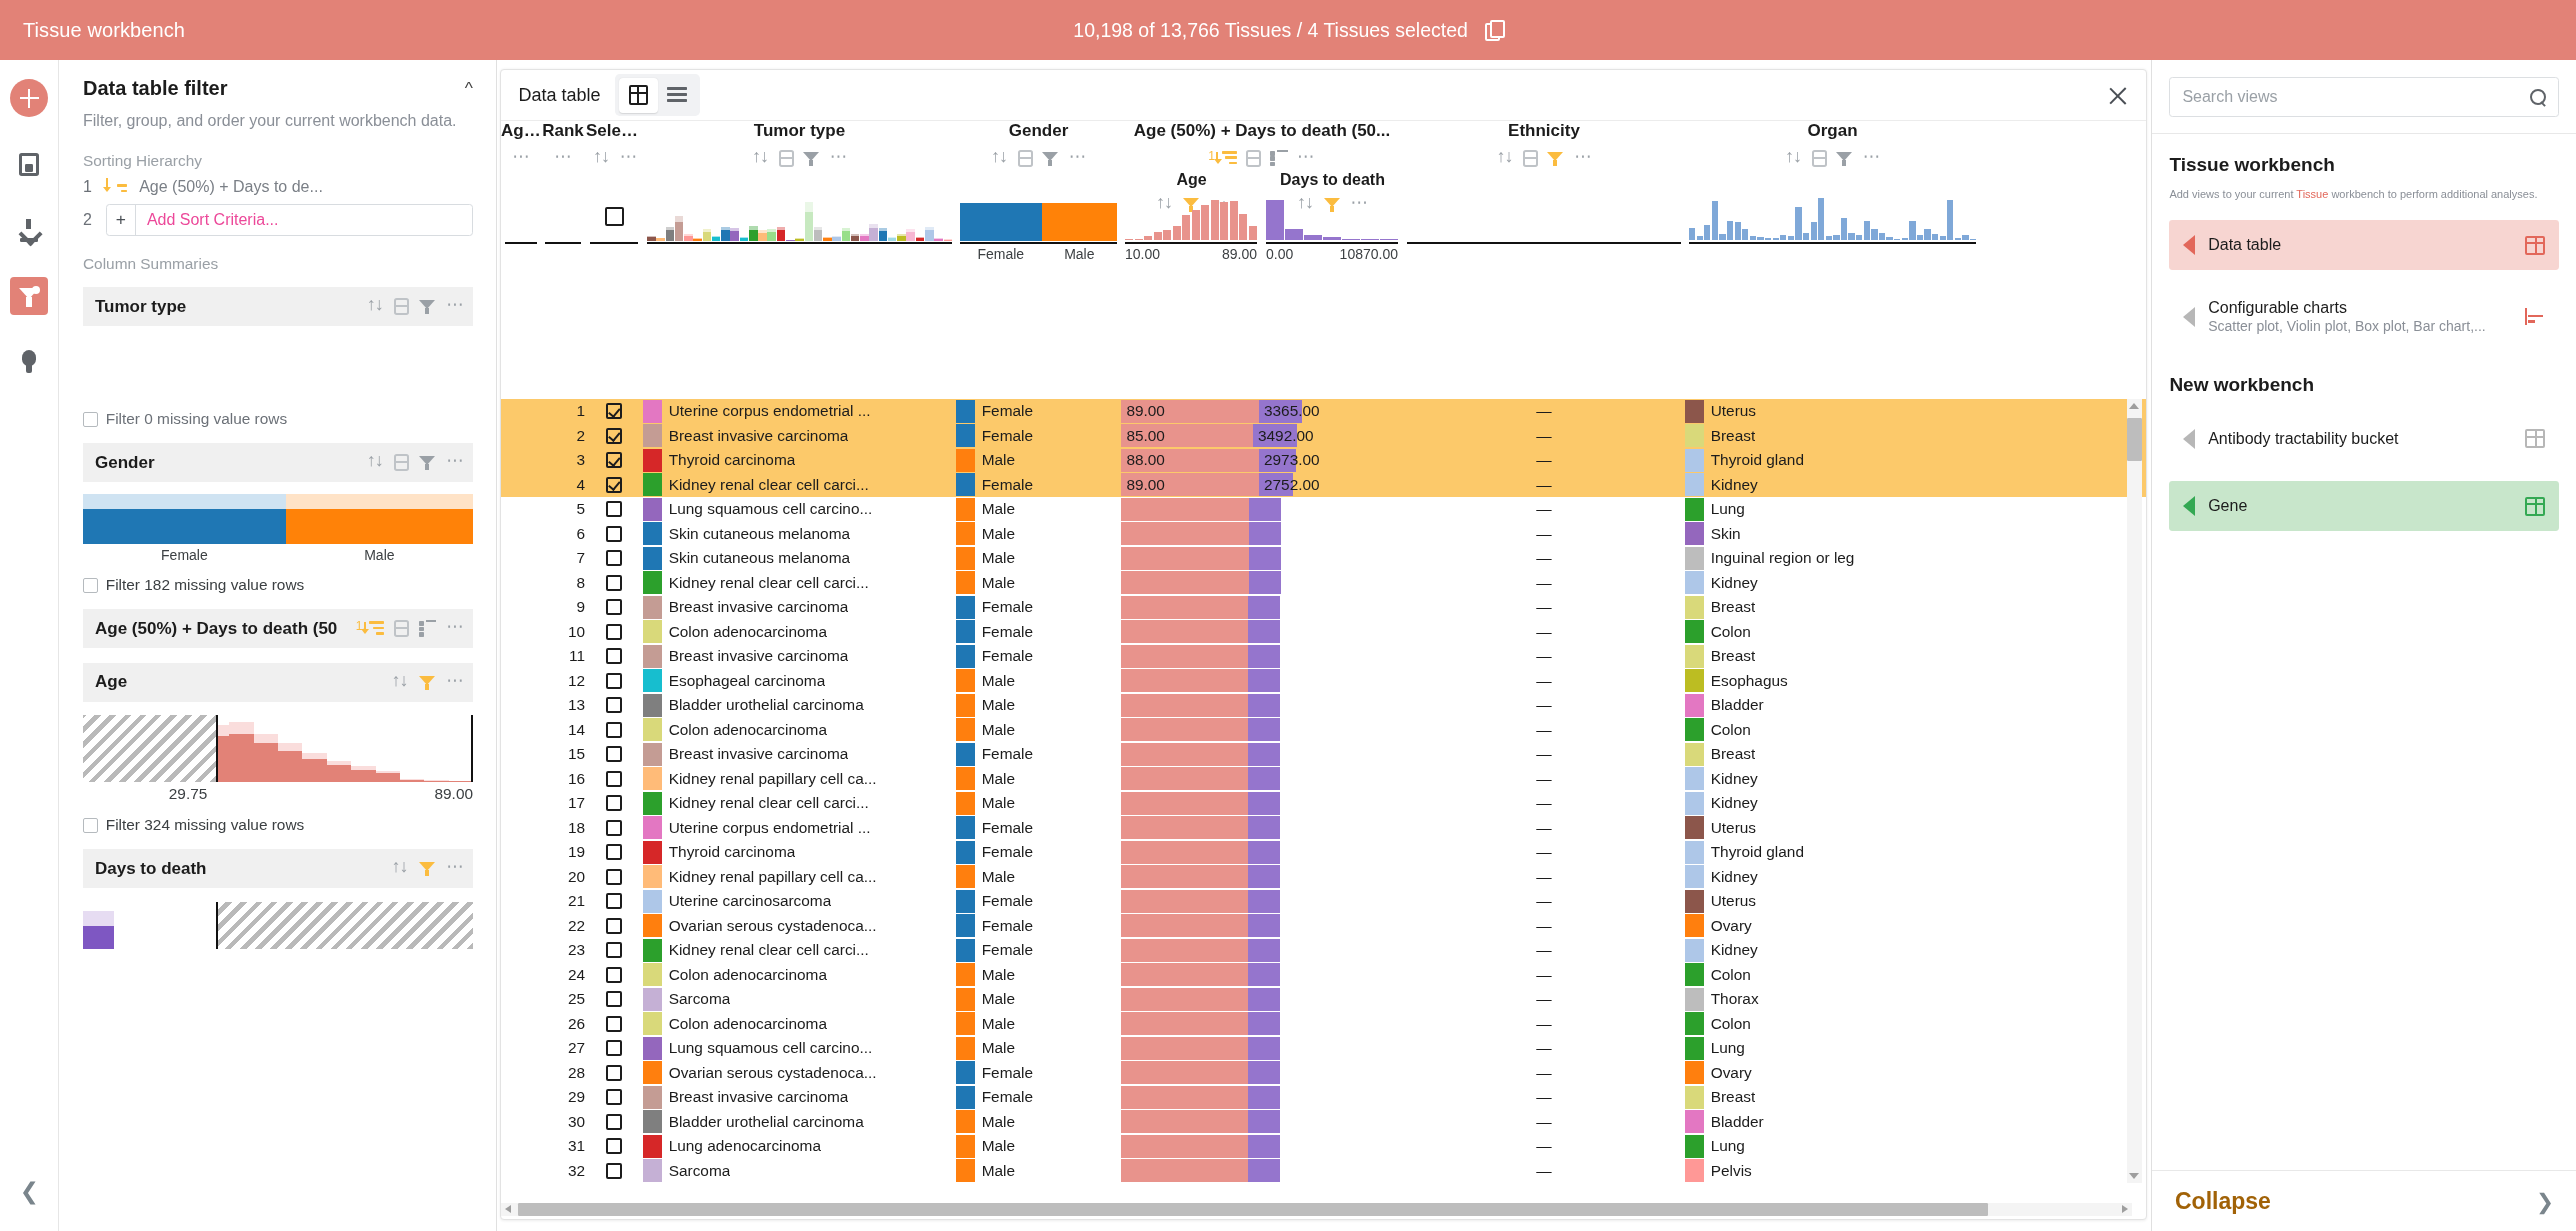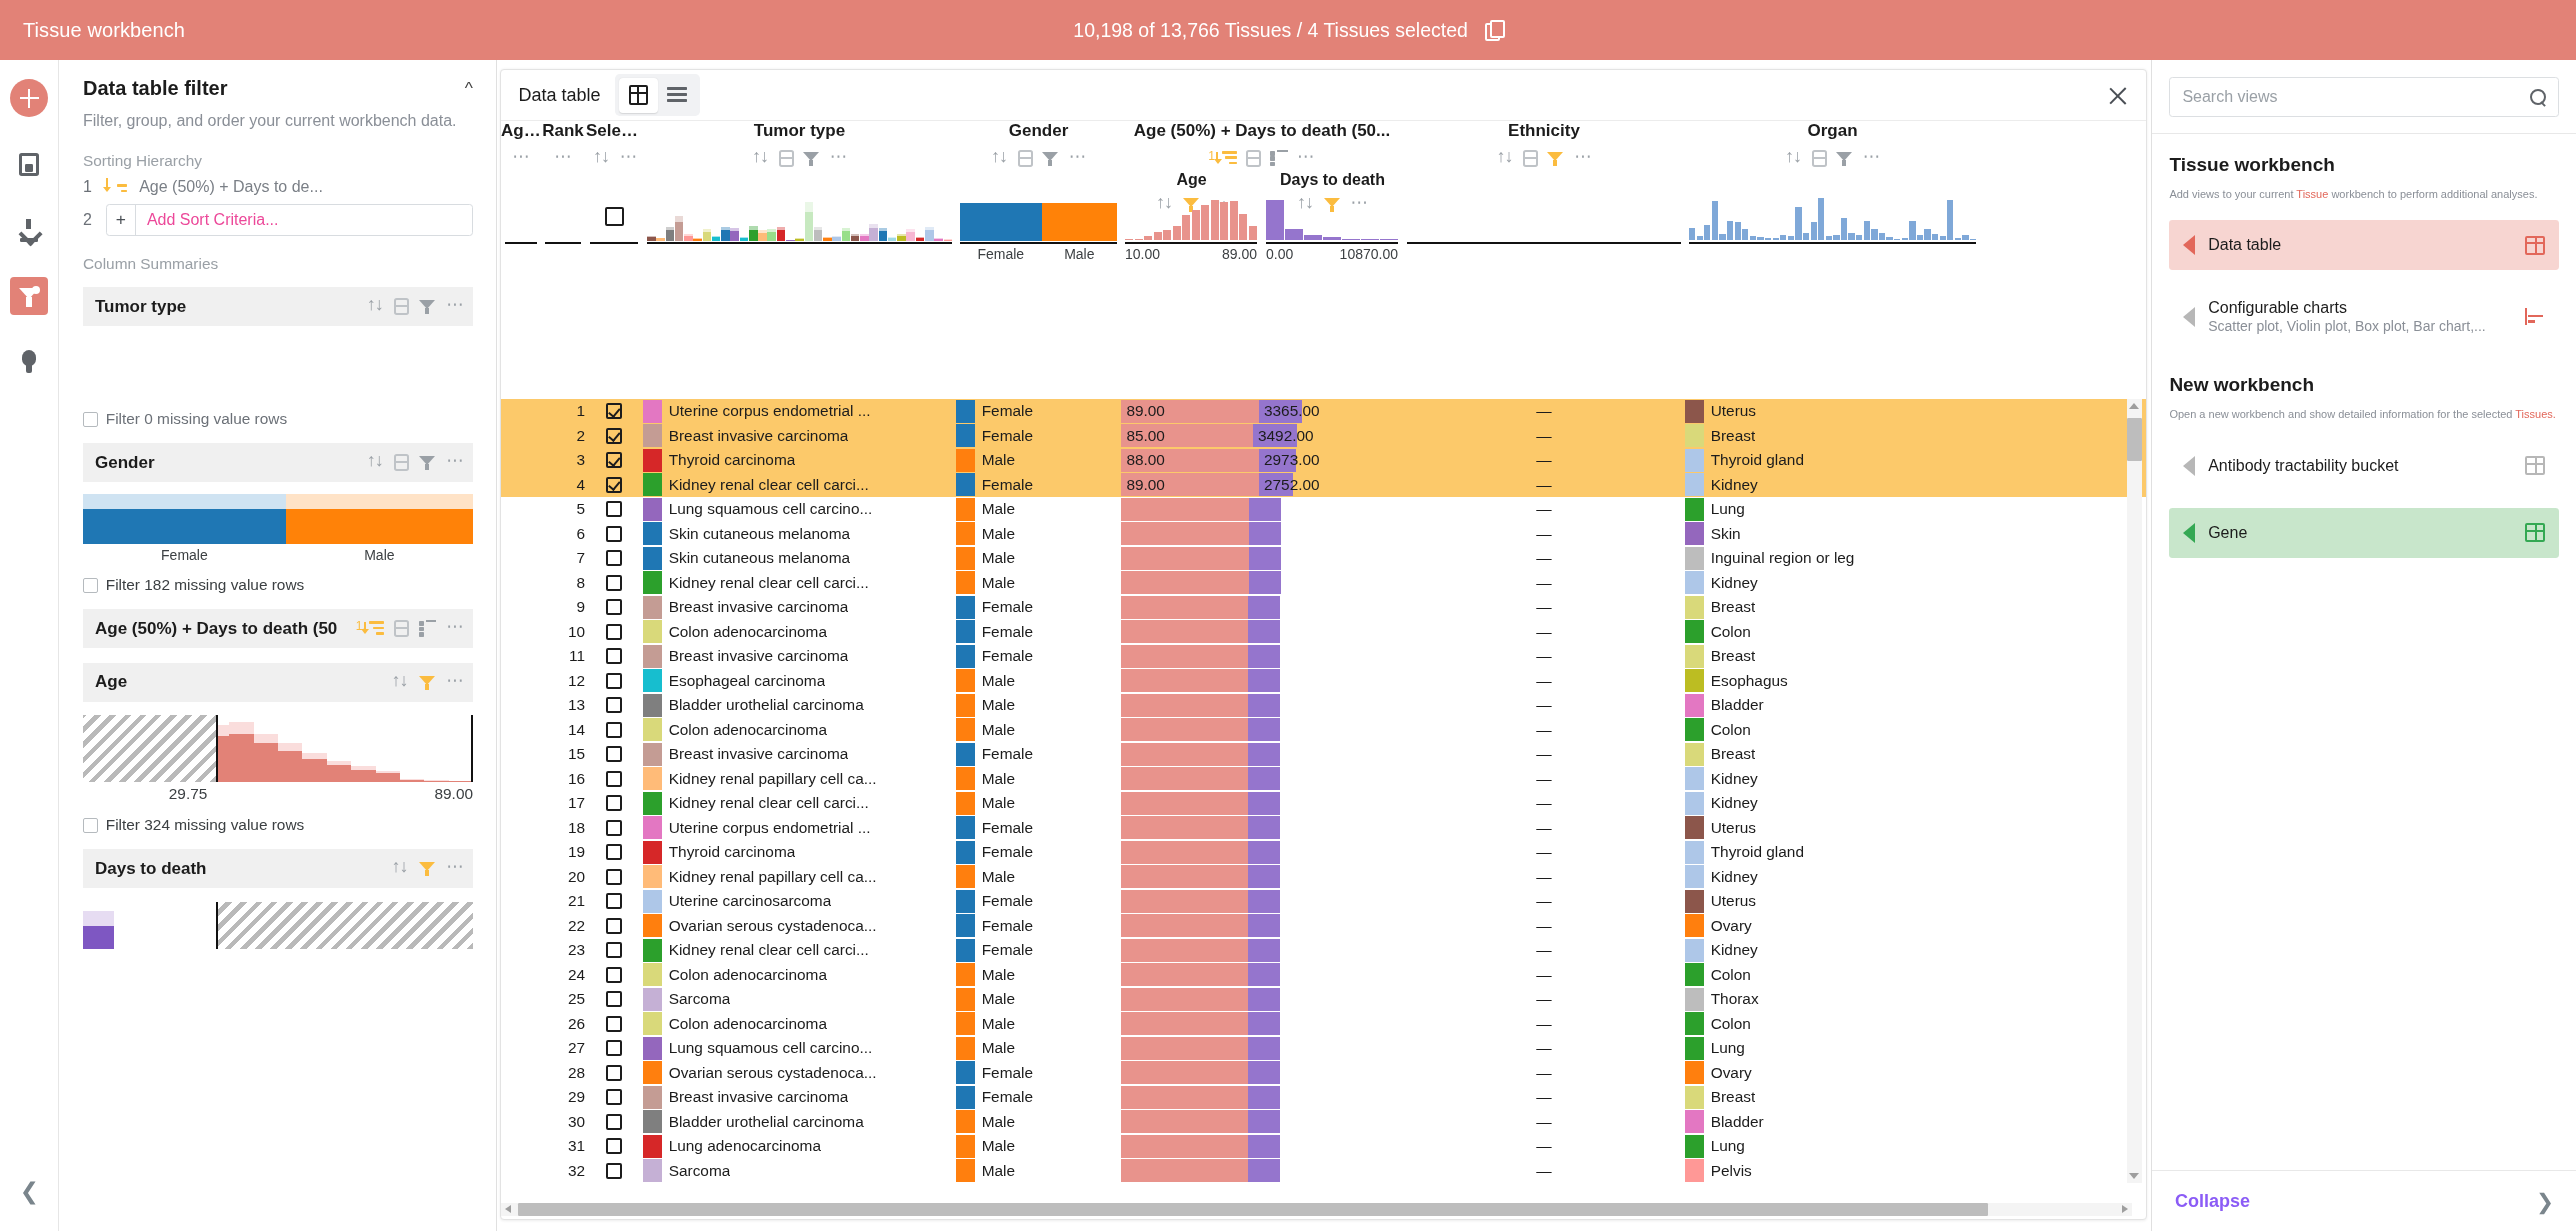--- a/index.html
+++ b/index.html
@@ -246,21 +246,21 @@
   .vrow.green .vi,.vrow.green .vi:before,.vrow.green .vi:after{border-color:#34a853;background:#34a853;}
   .vrow.green .vi{background:transparent;}
   .vi.chart{border:none;}
   .vi.chart:before,.vi.chart:after{display:none;}
   .vi.chart i{position:absolute;left:2.7px;height:2.7px;background:#e2675a;}
   .vi.chart i:nth-child(1){top:1.3px;width:9.4px;}
   .vi.chart i:nth-child(2){top:6.7px;width:14.8px;}
   .vi.chart i:nth-child(3){top:12px;width:6.7px;}
   .vi.chart b{position:absolute;left:0;top:0;width:2px;height:17.4px;background:#e2675a;}
   .rcollapse{position:absolute;left:0;bottom:0;width:425px;height:62px;border-top:0.7px solid #e8e8e8;display:flex;align-items:center;justify-content:space-between;padding:0 23px;}
-  .rcollapse .t{color:#8b5cf6;font-size:18px;font-weight:bold;}
+  .rcollapse .t{color:#a16207;font-size:23px;font-weight:bold;}
   .rcollapse .c{color:#7a858c;font-size:21.5px;}
 </style>
 </head>
 <body>
 
 <div id="topbar">
   <div class="title">Tissue workbench</div>
   <div class="count-wrap">
     <span class="count">10,198 of 13,766 Tissues / 4 Tissues selected</span>
     <span class="copy-ic"></span>
@@ -1797,23 +1797,20 @@
     </span>
     <span class="vi chart">
         <b></b>
         <i></i>
         <i></i>
         <i></i>
       </span>
   </div>
 
   <div class="rsec-title" style="padding-top:27px;">New workbench</div>
-  <div class="rsec-desc">
-    <span>Open a new workbench and show detailed information for the selected </span><span class="hl">Tissues.</span>
-  </div>
 
   <div class="vrow">
     <span class="arrow"></span>
     <span class="txt"><span class="t1">Antibody tractability bucket</span></span>
     <span class="vi"></span>
   </div>
 
   <div class="vrow green">
     <span class="arrow"></span>
     <span class="txt"><span class="t1">Gene</span></span>

